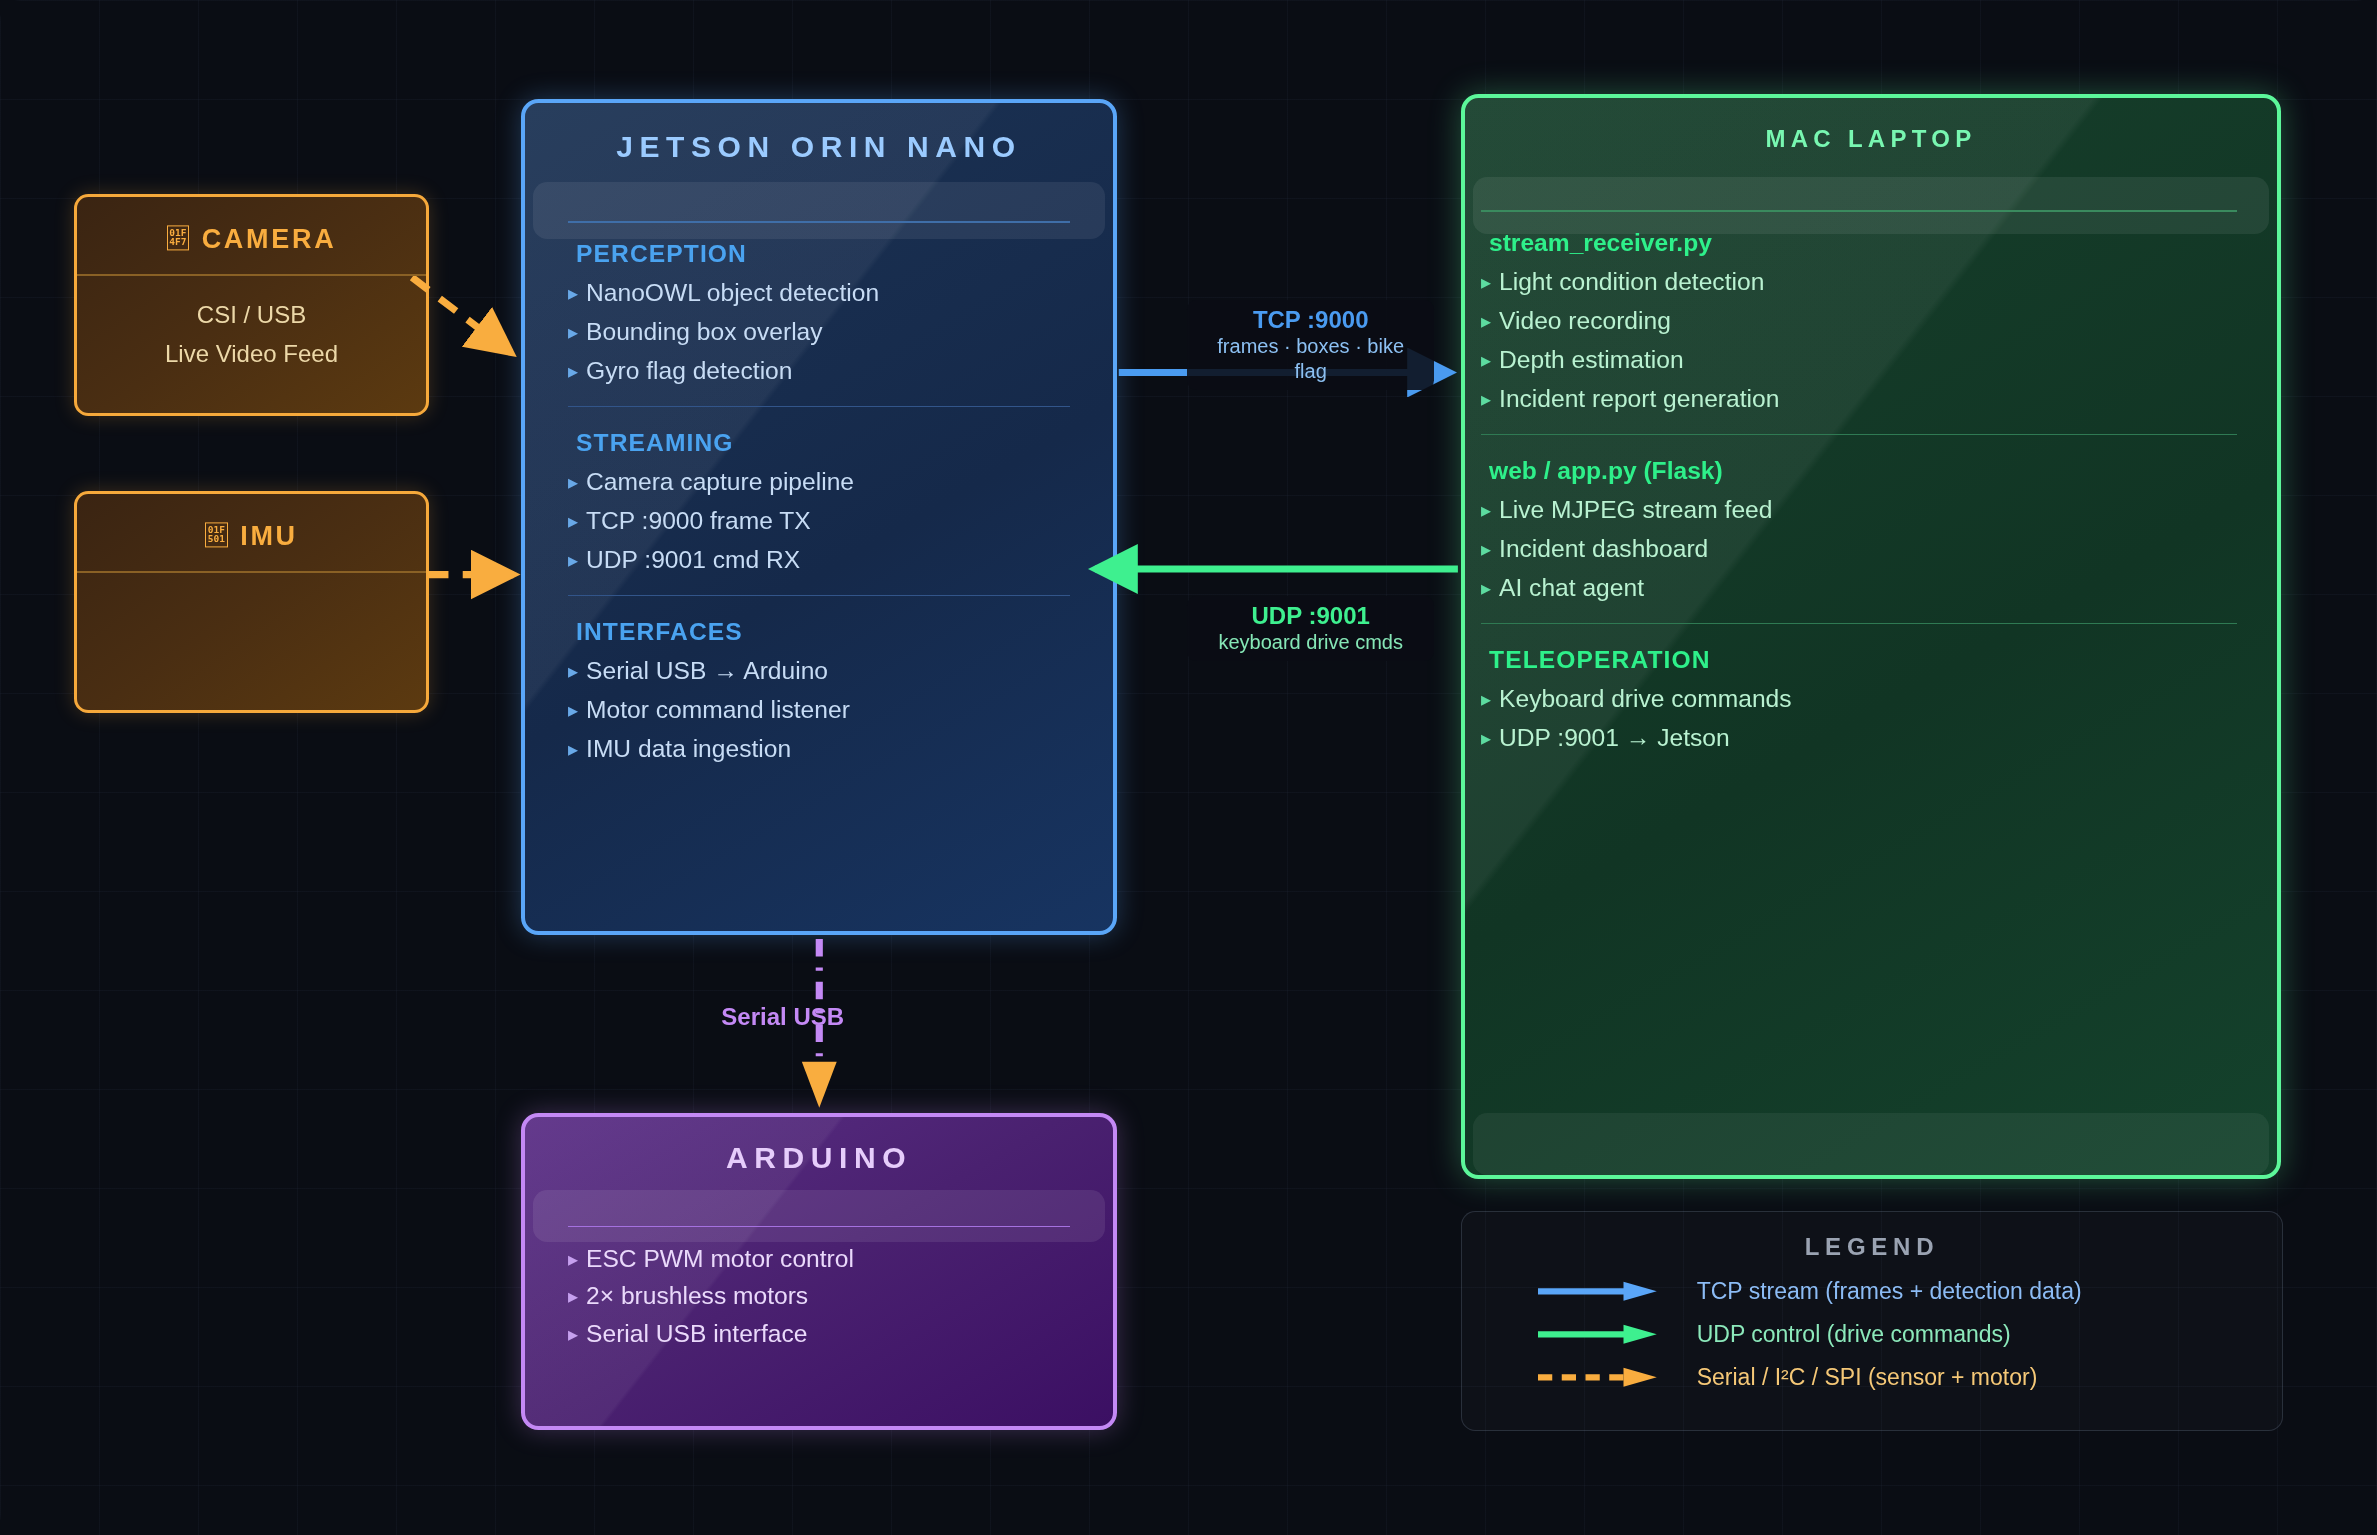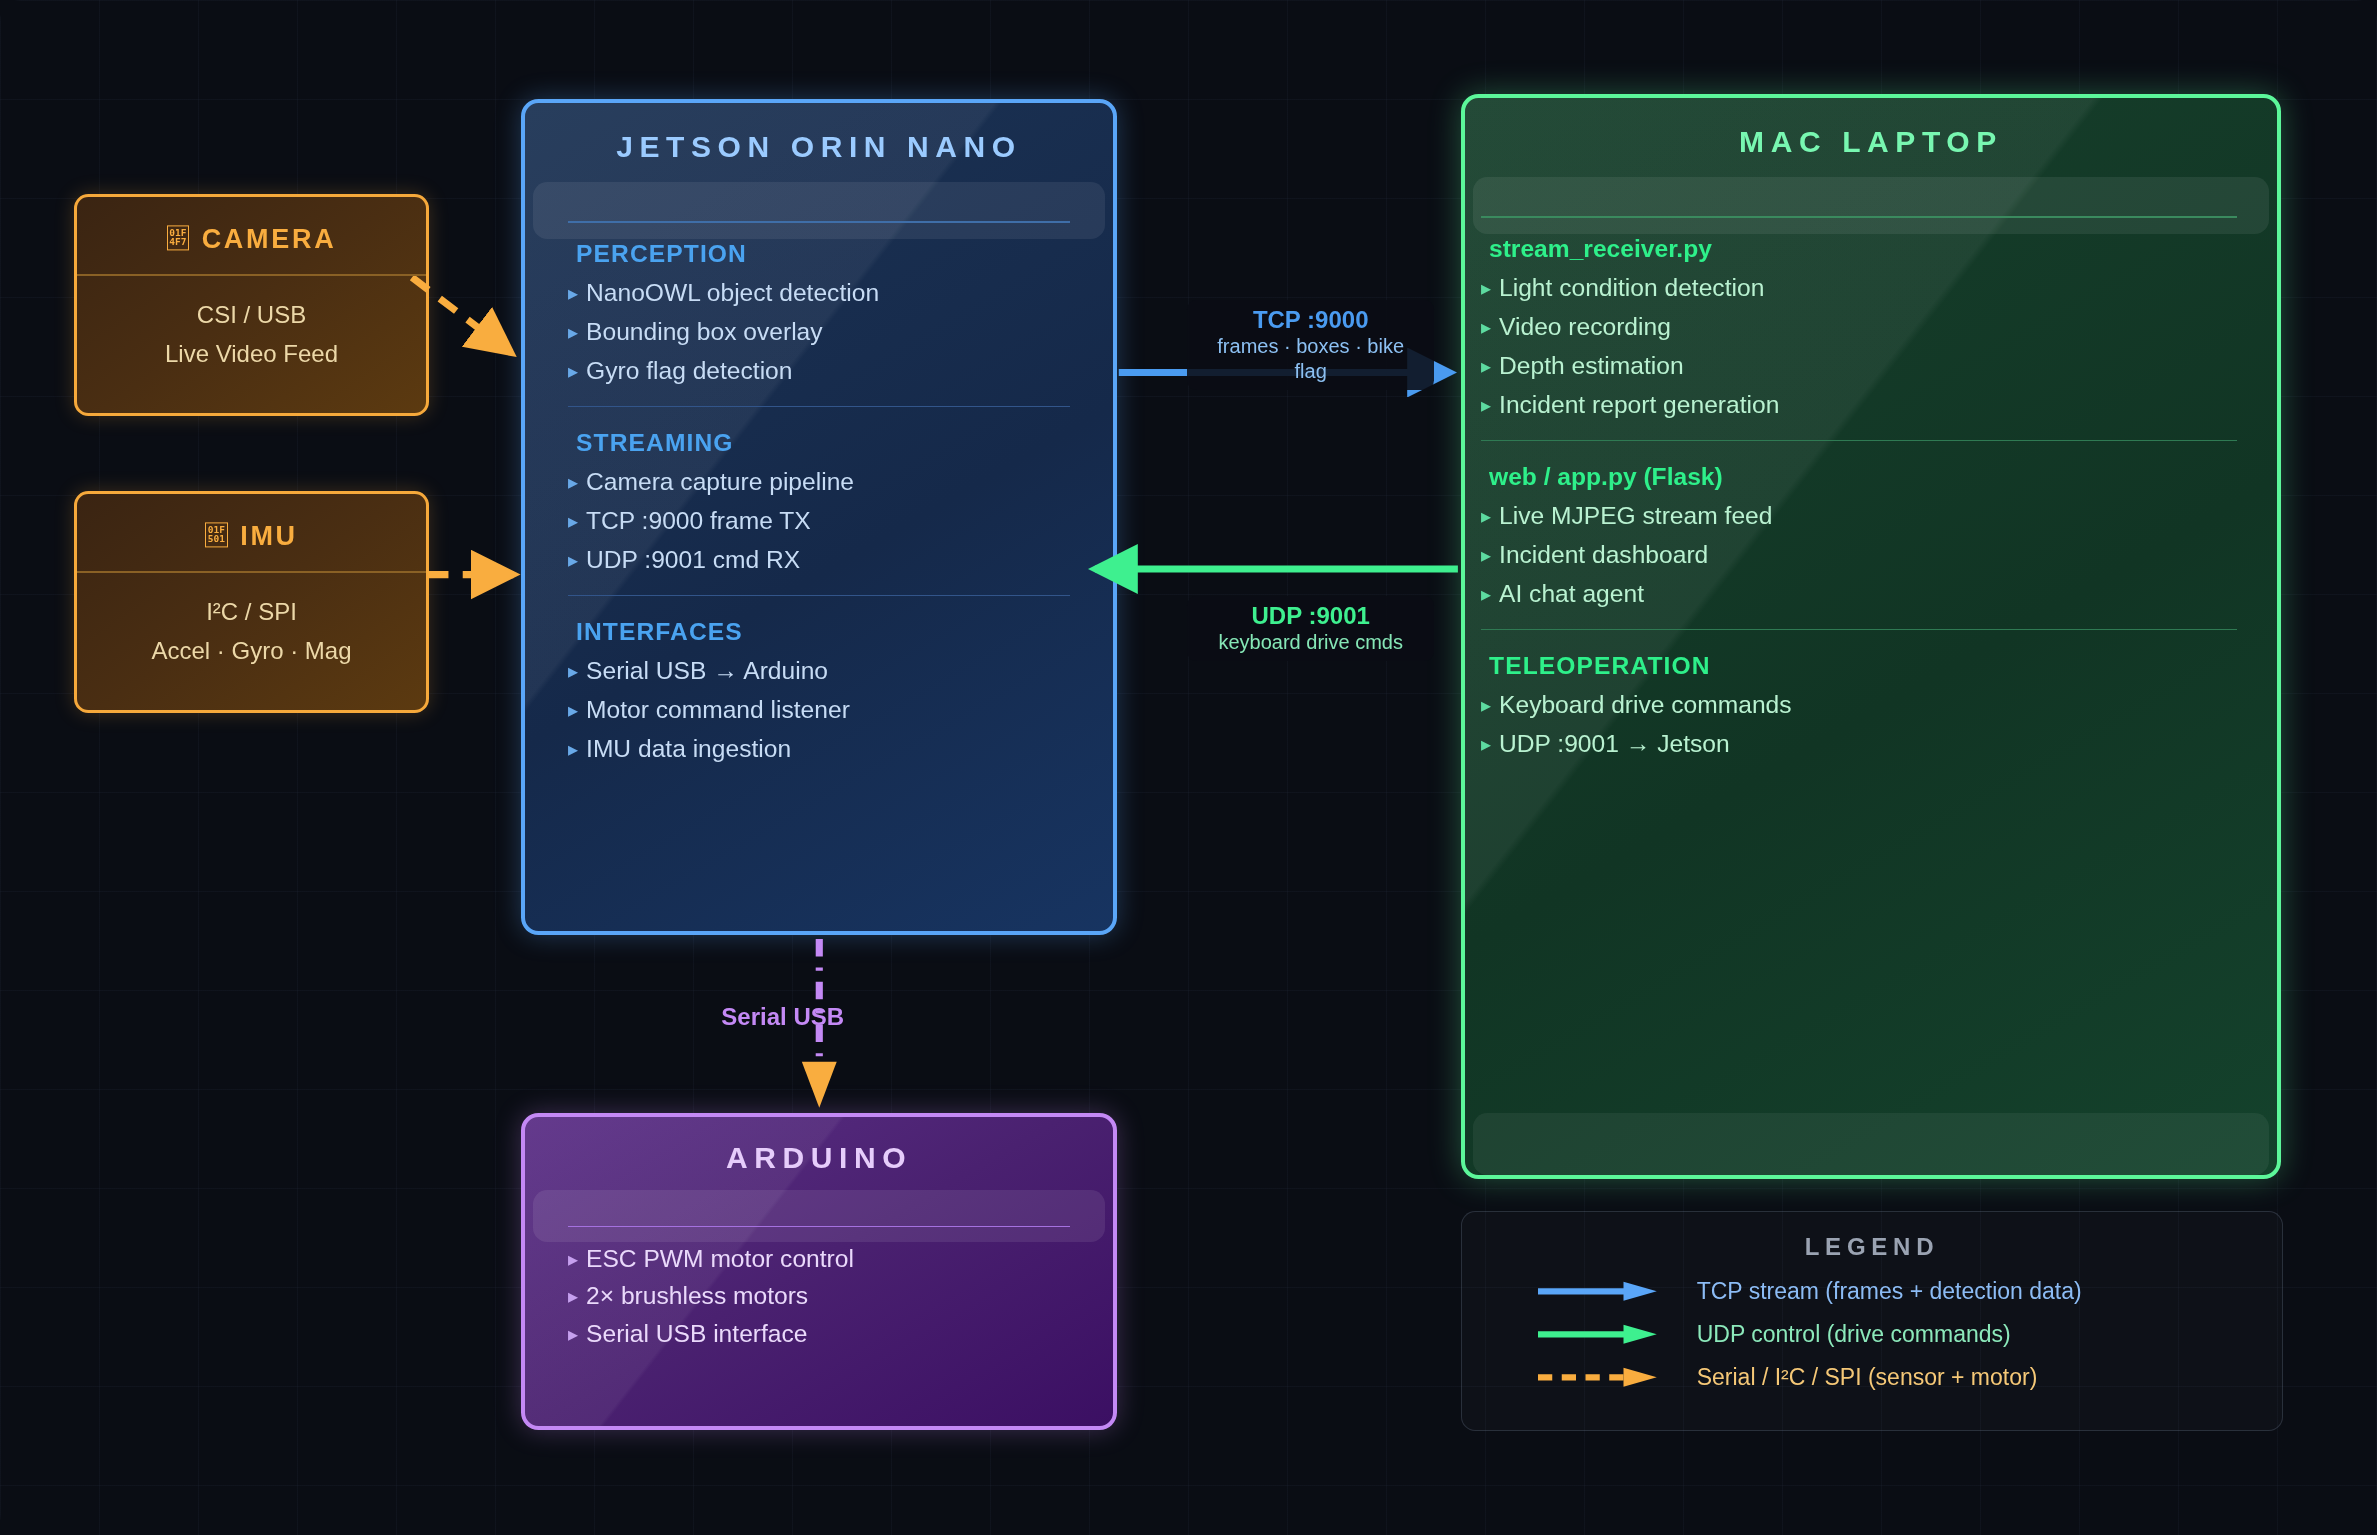--- a/index.html
+++ b/index.html
@@ -71,21 +71,21 @@
   #jetson .sec{margin-bottom:20.6px;}
   #jetson .sep{height:1.6px;background:#32558a;margin:0 0 22px 0;}
 
   
   #mac{
     left:1461px;top:94px;width:820px;height:1085px;
     background:linear-gradient(150deg,#17402c 0%,#113524 55%,#14422c 100%);
     border:4px solid #5cf79a;
     box-shadow:0 0 32px rgba(92,247,154,.30);
   }
-  #mac .hdr{padding:27px 6px 24px;font-size:30px;color:#78f7b1;}
+  #mac .hdr{padding:27px 6px 24px;font-size:24px;color:#78f7b1;}
   #mac .hdr-band{top:79px;height:57px;background:rgba(255,255,255,.075);}
   #mac .foot-band{position:absolute;left:8px;right:8px;bottom:0;height:62px;border-radius:14.3px 14.3px 14.3px 14.3px;background:rgba(255,255,255,.06);z-index:1;}
   #mac .body{padding:33px 40px 0 16px;}
   #mac .rule{background:#3a8a5e;}
   #mac .sec-title{font-size:24.6px;color:#2ef08a;}
   #mac .sec-title.mono{letter-spacing:0;}
   #mac .li{font-size:24.6px;color:#b9f2d1;}
   #mac .bullet{color:#5ddba0;font-size:20px;padding-top:4px;}
   #mac .sec{margin-bottom:20.6px;}
   #mac .sep{height:1.6px;background:#2f7a53;margin:0 0 22px 0;}
@@ -183,24 +183,20 @@
   </div>
 
   <div class="sensor" id="imu">
     <div class="sheen"></div>
     <div class="s-hdr">
       <span class="tofu">01F
 501</span>
       <span>IMU</span>
     </div>
     <div class="s-rule"></div>
-    <div class="s-body">
-      <div>I²C / SPI</div>
-      <div>Accel · Gyro · Mag</div>
-    </div>
   </div>
 
   <div class="node" id="jetson">
     <div class="sheen"></div>
     <div class="hdr-band"></div>
     <div class="hdr">JETSON ORIN NANO</div>
     <div class="body">
       <div class="rule"></div>
 
       <div class="sec">

